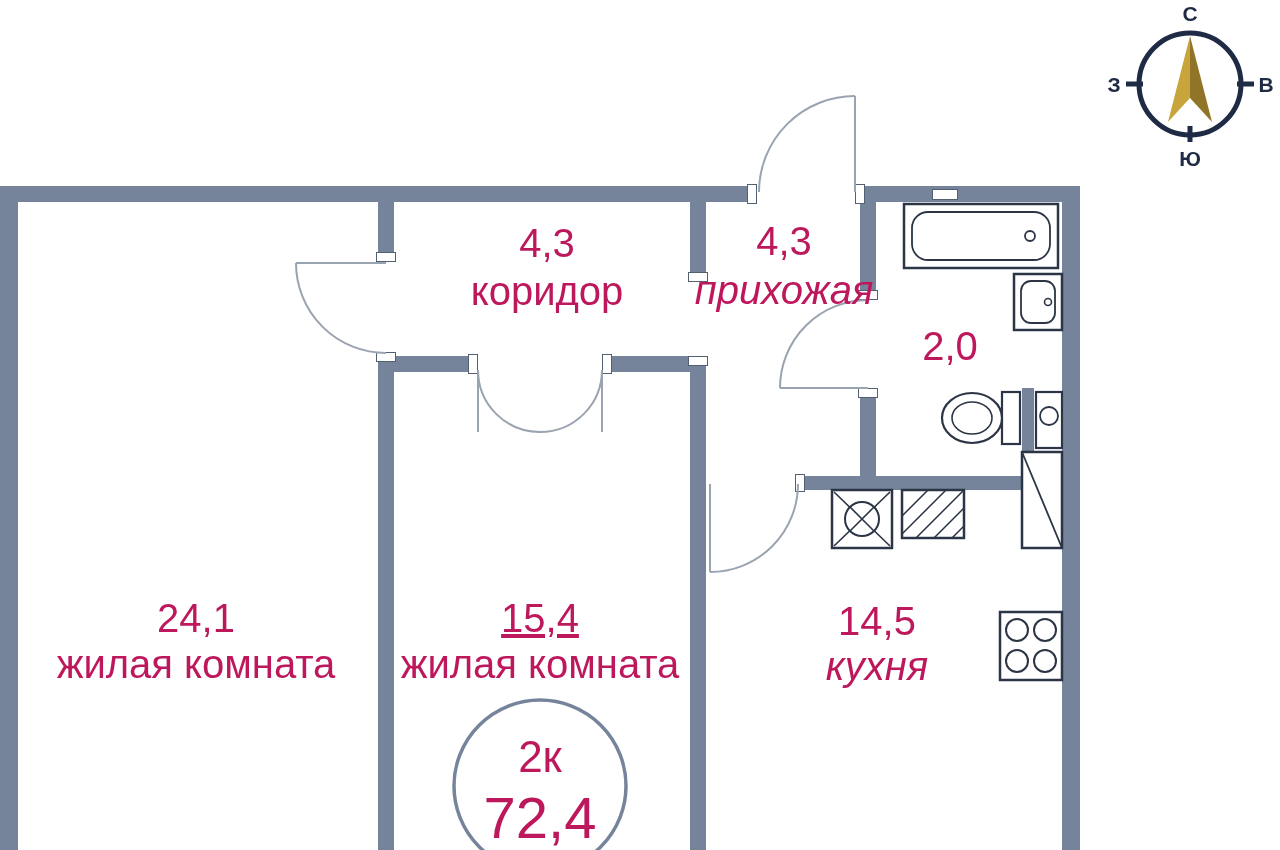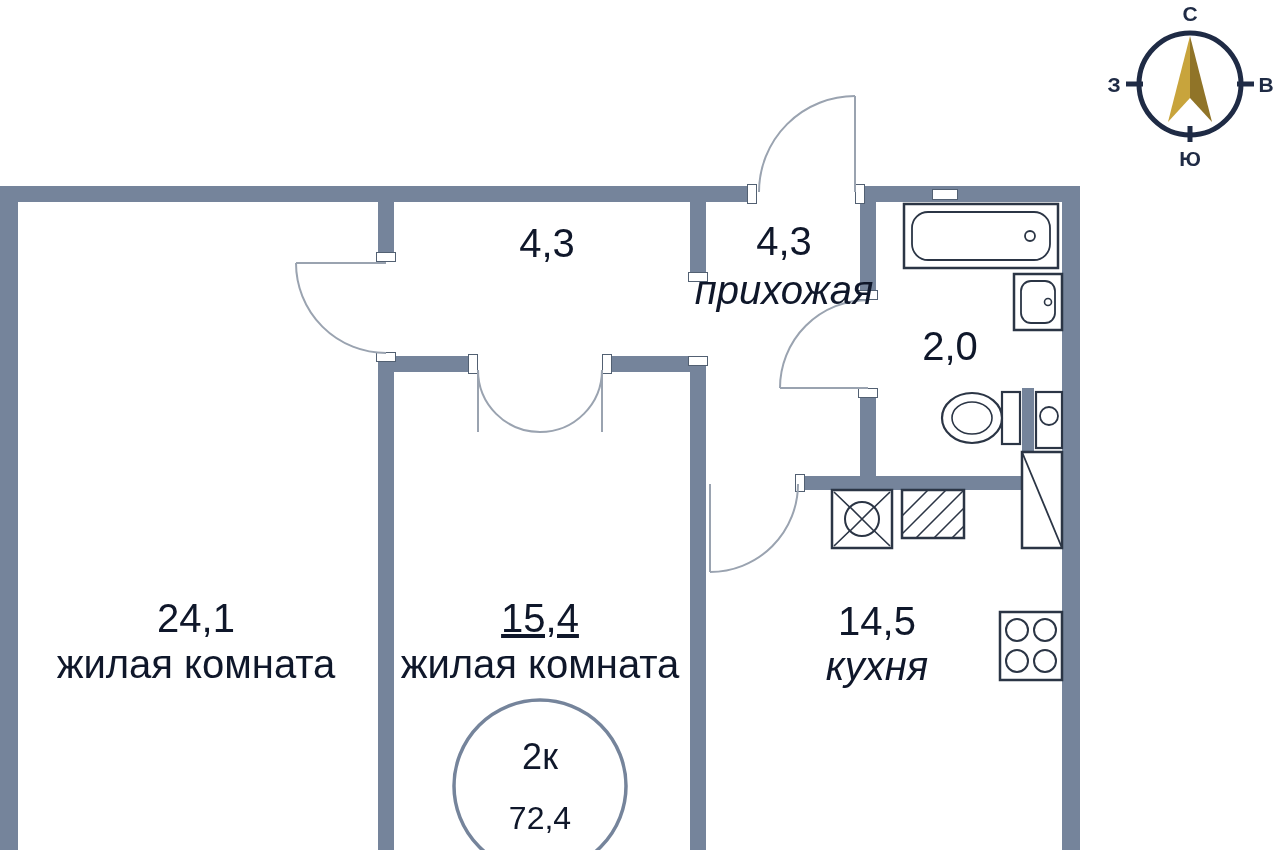--- a/index.html
+++ b/index.html
@@ -6,26 +6,26 @@
   .plan {
     position:relative; width:1280px; height:850px; background:#ffffff;
     overflow:hidden; font-family:"Liberation Sans", sans-serif;
   }
   .wall { position:absolute; background:#75849B; }
   .jamb { position:absolute; background:#ffffff; border:1.5px solid #526072; box-sizing:border-box; }
   .vent { position:absolute; background:#ffffff; border:1px solid #526072; box-sizing:border-box; }
   .layer { position:absolute; left:0; top:0; }
   .lbl {
     position:absolute; transform:translate(-50%,-50%);
-    color:#0f172a; white-space:nowrap; line-height:1;
+    color:#be185d; white-space:nowrap; line-height:1;
   }
   .num  { font-size:40px; }
   .name { font-size:40px; }
-  .badge-type  { font-size:36px; }
-  .badge-total { font-size:32px; }
+  .badge-type  { font-size:44px; }
+  .badge-total { font-size:58px; }
   .cletter { position:absolute; transform:translate(-50%,-50%);
     font-size:21px; font-weight:bold; color:#1F2B45; line-height:1; }
 </style>
 </head>
 <body>
 
 <div class="plan">
 
   <div class="wall" style="left:0px;    top:186px; width:757px; height:16px;"></div>
   <div class="wall" style="left:855px;  top:186px; width:225px; height:16px;"></div>
@@ -140,20 +140,21 @@
       <path d="M1237 84 L1254 84" stroke="#1F2B45" stroke-width="5"></path>
       <path d="M1190 126 L1190 142" stroke="#1F2B45" stroke-width="5"></path>
       <g>
         <polygon points="1190,36 1168,122 1190,98" fill="#C8A43C"></polygon>
         <polygon points="1190,36 1212,122 1190,98" fill="#907428"></polygon>
       </g>
     </g>
   </svg>
 
   <div class="lbl num" style="left:547px; top:243px;">4,3</div>
+  <div class="lbl name" style="left:547px; top:291px;">коридор</div>
 
   <div class="lbl num" style="left:784px; top:241px;">4,3</div>
   <div class="lbl name" style="left:784px; top:290px;font-style:italic;">прихожая</div>
 
   <div class="lbl num" style="left:950px; top:346px;">2,0</div>
 
   <div class="lbl num" style="left:196px; top:618px;">24,1</div>
   <div class="lbl name" style="left:196px; top:664px;">жилая комната</div>
 
   <div class="lbl num" style="left:540px; top:618px;text-decoration:underline;">15,4</div>

